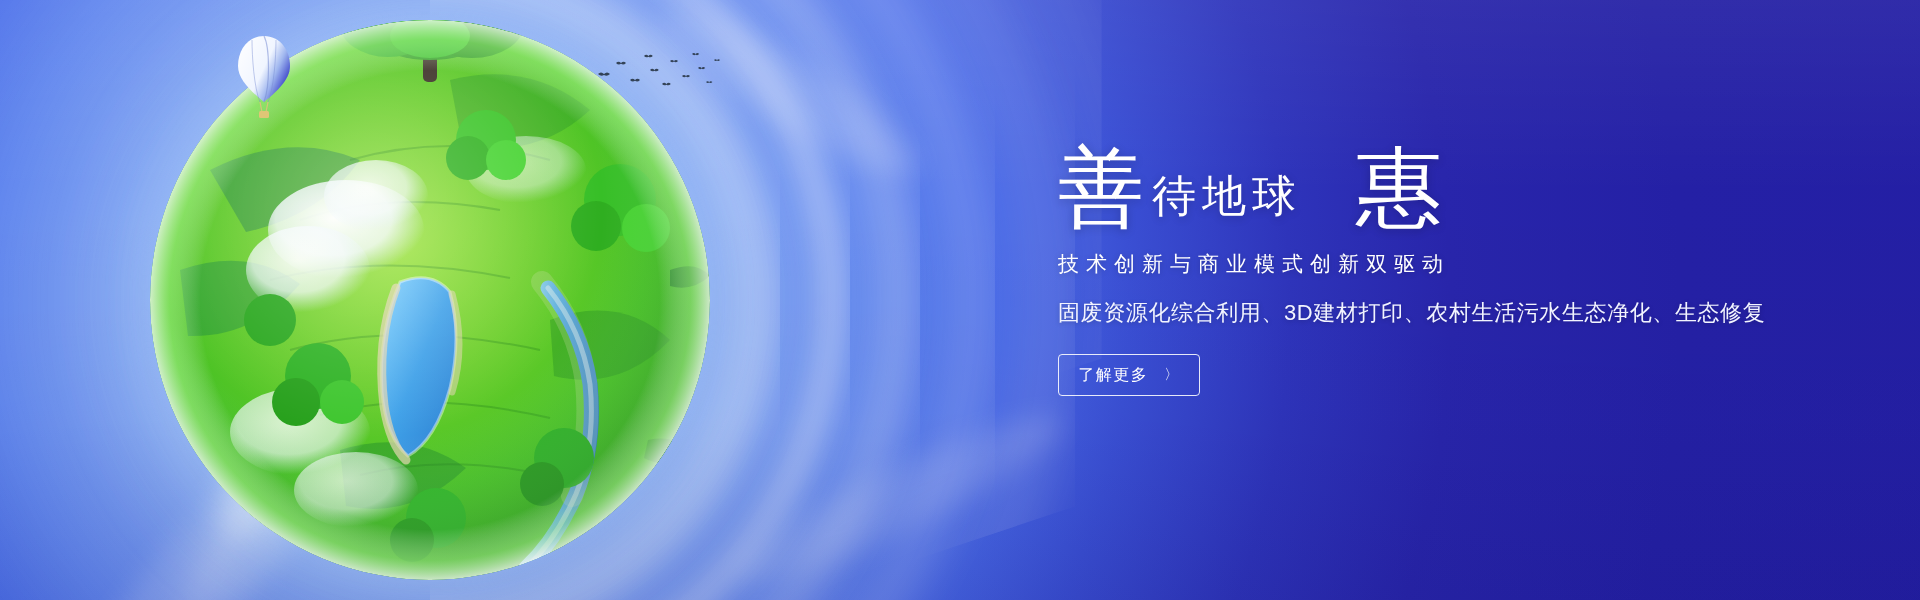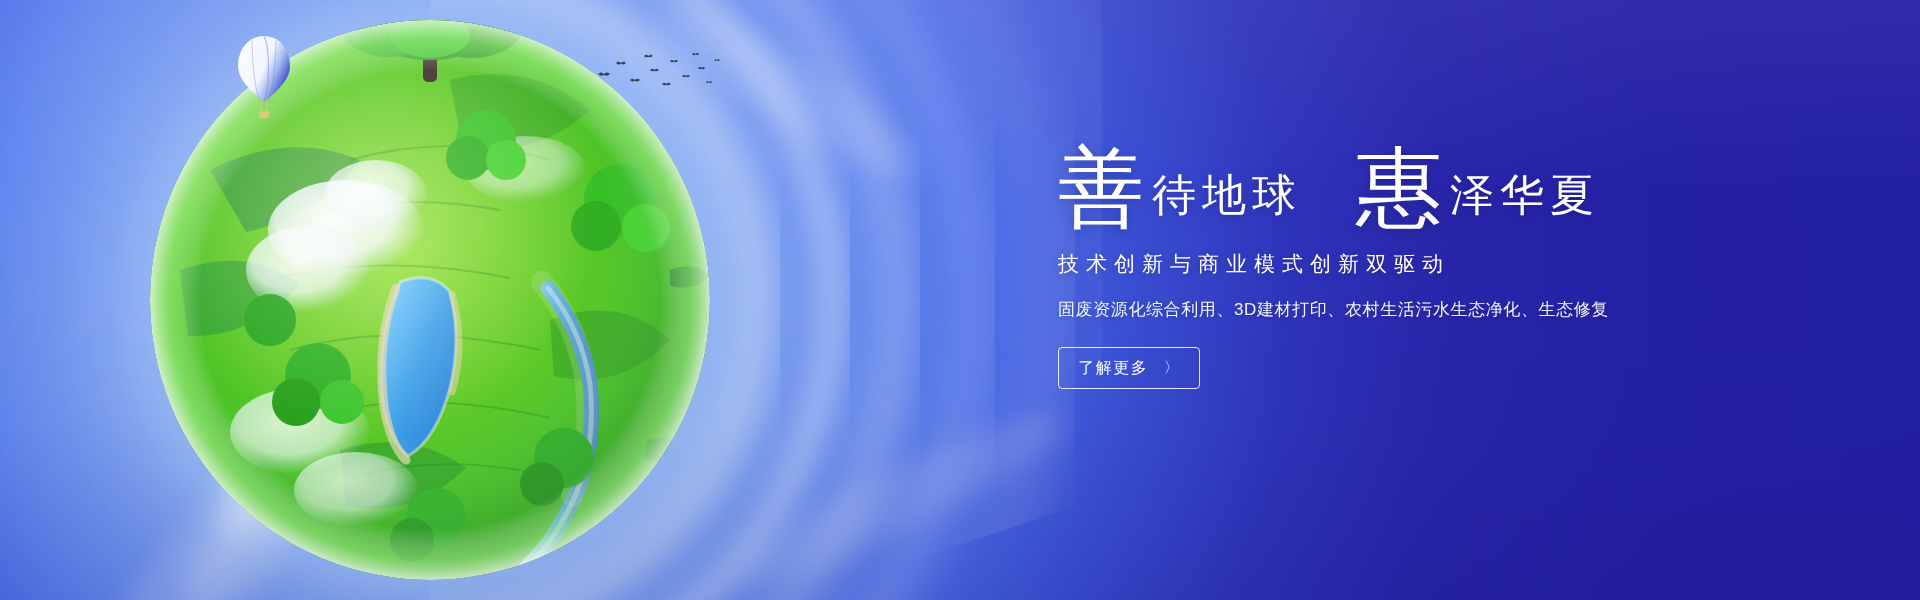--- a/index.html
+++ b/index.html
@@ -121,35 +121,35 @@
     height:92px;margin:0 0 22px 0;
     white-space:nowrap;
   }
   .cal{
     font-family:"Liberation Serif","DejaVu Serif",serif;
     font-size:86px;line-height:.92;font-weight:400;
     letter-spacing:0;
     text-shadow:0 2px 10px rgba(0,0,0,.22);
   }
   .reg{
-    font-family:Liberation Serif, serif;
+    font-family:Liberation Sans, sans-serif;
     font-size:44px;line-height:1;font-weight:400;
     letter-spacing:6px;
     padding:0 0 10px 8px;
     text-shadow:0 2px 8px rgba(0,0,0,.22);
   }
   .gap{width:54px;display:inline-block;}
 
   .subtitle{
     font-size:21px;font-weight:400;letter-spacing:7px;
     color:#ffffff;margin:0 0 20px 0;white-space:nowrap;
     text-shadow:0 1px 6px rgba(0,0,0,.22);
   }
   .desc{
-    font-size:17px;font-weight:400;letter-spacing:.6px;
+    font-size:22px;font-weight:400;letter-spacing:.6px;
     color:#f2f4ff;margin:0 0 26px 0;white-space:nowrap;
     text-shadow:0 1px 5px rgba(0,0,0,.22);
   }
   .cta{
     display:inline-flex;align-items:center;justify-content:center;
     gap:16px;
     width:142px;height:42px;
     border:1px solid rgba(255,255,255,.88);
     border-radius:4px;
     background:transparent;
@@ -337,21 +337,20 @@
     </g>
   </svg>
 
   <div class="panel">
 
     <div class="headline">
       <span class="cal">善</span>
       <span class="reg">待地球</span>
       <span class="gap"></span>
       <span class="cal">惠</span>
-      <span class="reg">泽华夏</span>
     </div>
 
     <div class="subtitle">技术创新与商业模式创新双驱动</div>
 
     <div class="desc">固废资源化综合利用、3D建材打印、农村生活污水生态净化、生态修复</div>
 
     <button class="cta">
       <span>了解更多</span>
       <span class="chev">〉</span>
     </button>

